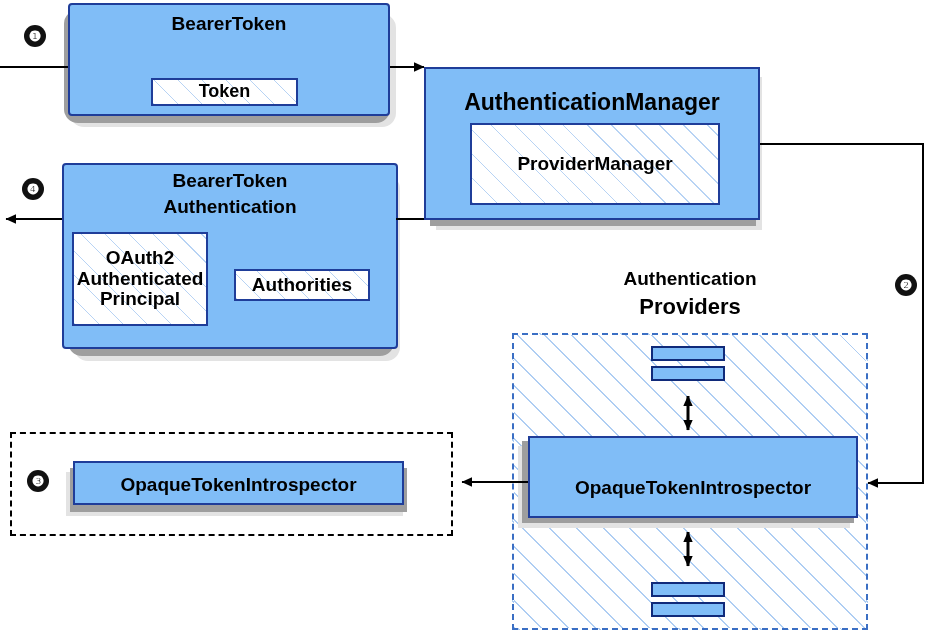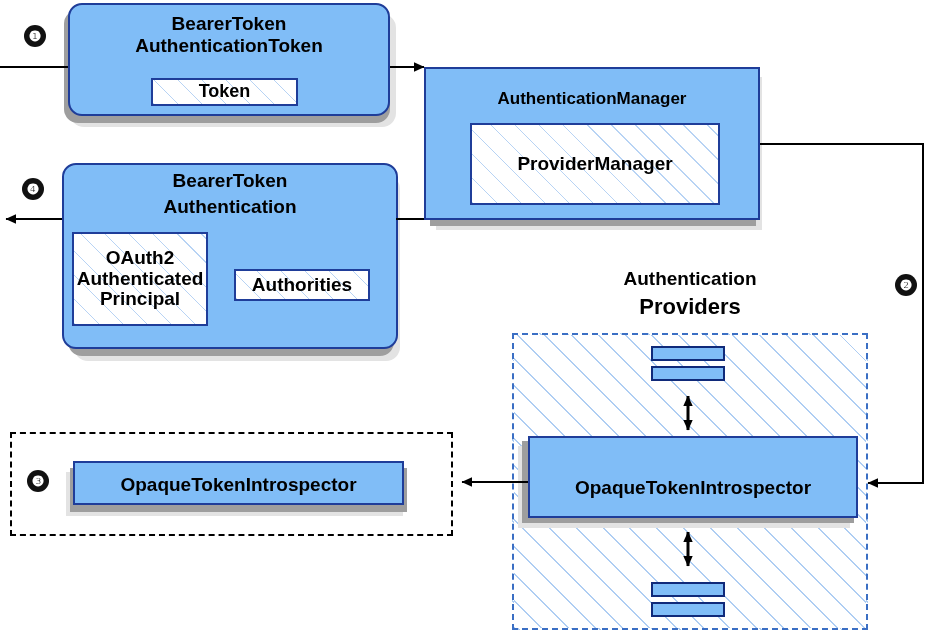--- a/index.html
+++ b/index.html
@@ -22,21 +22,21 @@
   .node {
     position: absolute;
     box-sizing: border-box;
     background: #80bdf7;
     border: 2px solid #1f3d99;
     color: #000000;
     font-weight: bold;
     text-align: center;
     z-index: 5;
   }
-  .node.rounded { border-radius: 14px; }
+  .node.rounded { border-radius: 4px; }
 
   .shadow {
     position: absolute;
     background: #9e9e9e;
     z-index: 2;
   }
   .shadow.light {
     background: #e3e3e3;
     z-index: 1;
   }
@@ -130,21 +130,21 @@
     position: absolute;
     left: 0; top: 0;
     width: 932px;
     height: 635px;
     z-index: 10;
     pointer-events: none;
   }
 
   .lbl-bta  { font-size: 19px; top: 8px; }
   .lbl-bauth{ font-size: 19px; top: 168px; }
-  .lbl-am   { font-size: 17px; top: 87px; }
+  .lbl-am   { font-size: 23px; top: 87px; }
   .lbl-ap   { font-size: 19px; }
 </style>
 </head>
 <body>
 
 <div id="canvas">
 
   <svg class="wires" viewBox="0 0 932 635">
     <defs>
       <marker id="arrowEnd" markerWidth="11" markerHeight="11" refX="10" refY="5.5" orient="auto" markerUnits="userSpaceOnUse">
@@ -175,21 +175,20 @@
 
   <div class="badge" style="left:24px;  top:25px;">❶</div>
   <div class="badge" style="left:895px; top:274px;">❷</div>
   <div class="badge" style="left:27px;  top:470px;">❸</div>
   <div class="badge" style="left:22px;  top:178px;">❹</div>
 
   <div class="shadow light rounded" style="left:70px; top:14px; width:326px; height:113px;"></div>
   <div class="shadow rounded" style="left:64px; top:10px; width:326px; height:113px;"></div>
   <div class="node rounded" style="left:68px; top:3px; width:322px; height:113px;">
     <div class="title lbl-bta">BearerToken</div>
-    <div class="title lbl-bta" style="top:30px;">AuthenticationToken</div>
   </div>
   <div class="hatch" style="left:151px; top:78px; width:147px; height:28px; font-size:18px;">Token</div>
 
   <div class="shadow light" style="left:436px; top:77px; width:326px; height:153px;"></div>
   <div class="shadow" style="left:430px; top:73px; width:326px; height:153px;"></div>
   <div class="node" style="left:424px; top:67px; width:336px; height:153px;">
     <div class="title lbl-am" style="top:20px;">AuthenticationManager</div>
   </div>
   <div class="hatch" style="left:470px; top:123px; width:250px; height:82px; font-size:19px;">ProviderManager</div>
 

